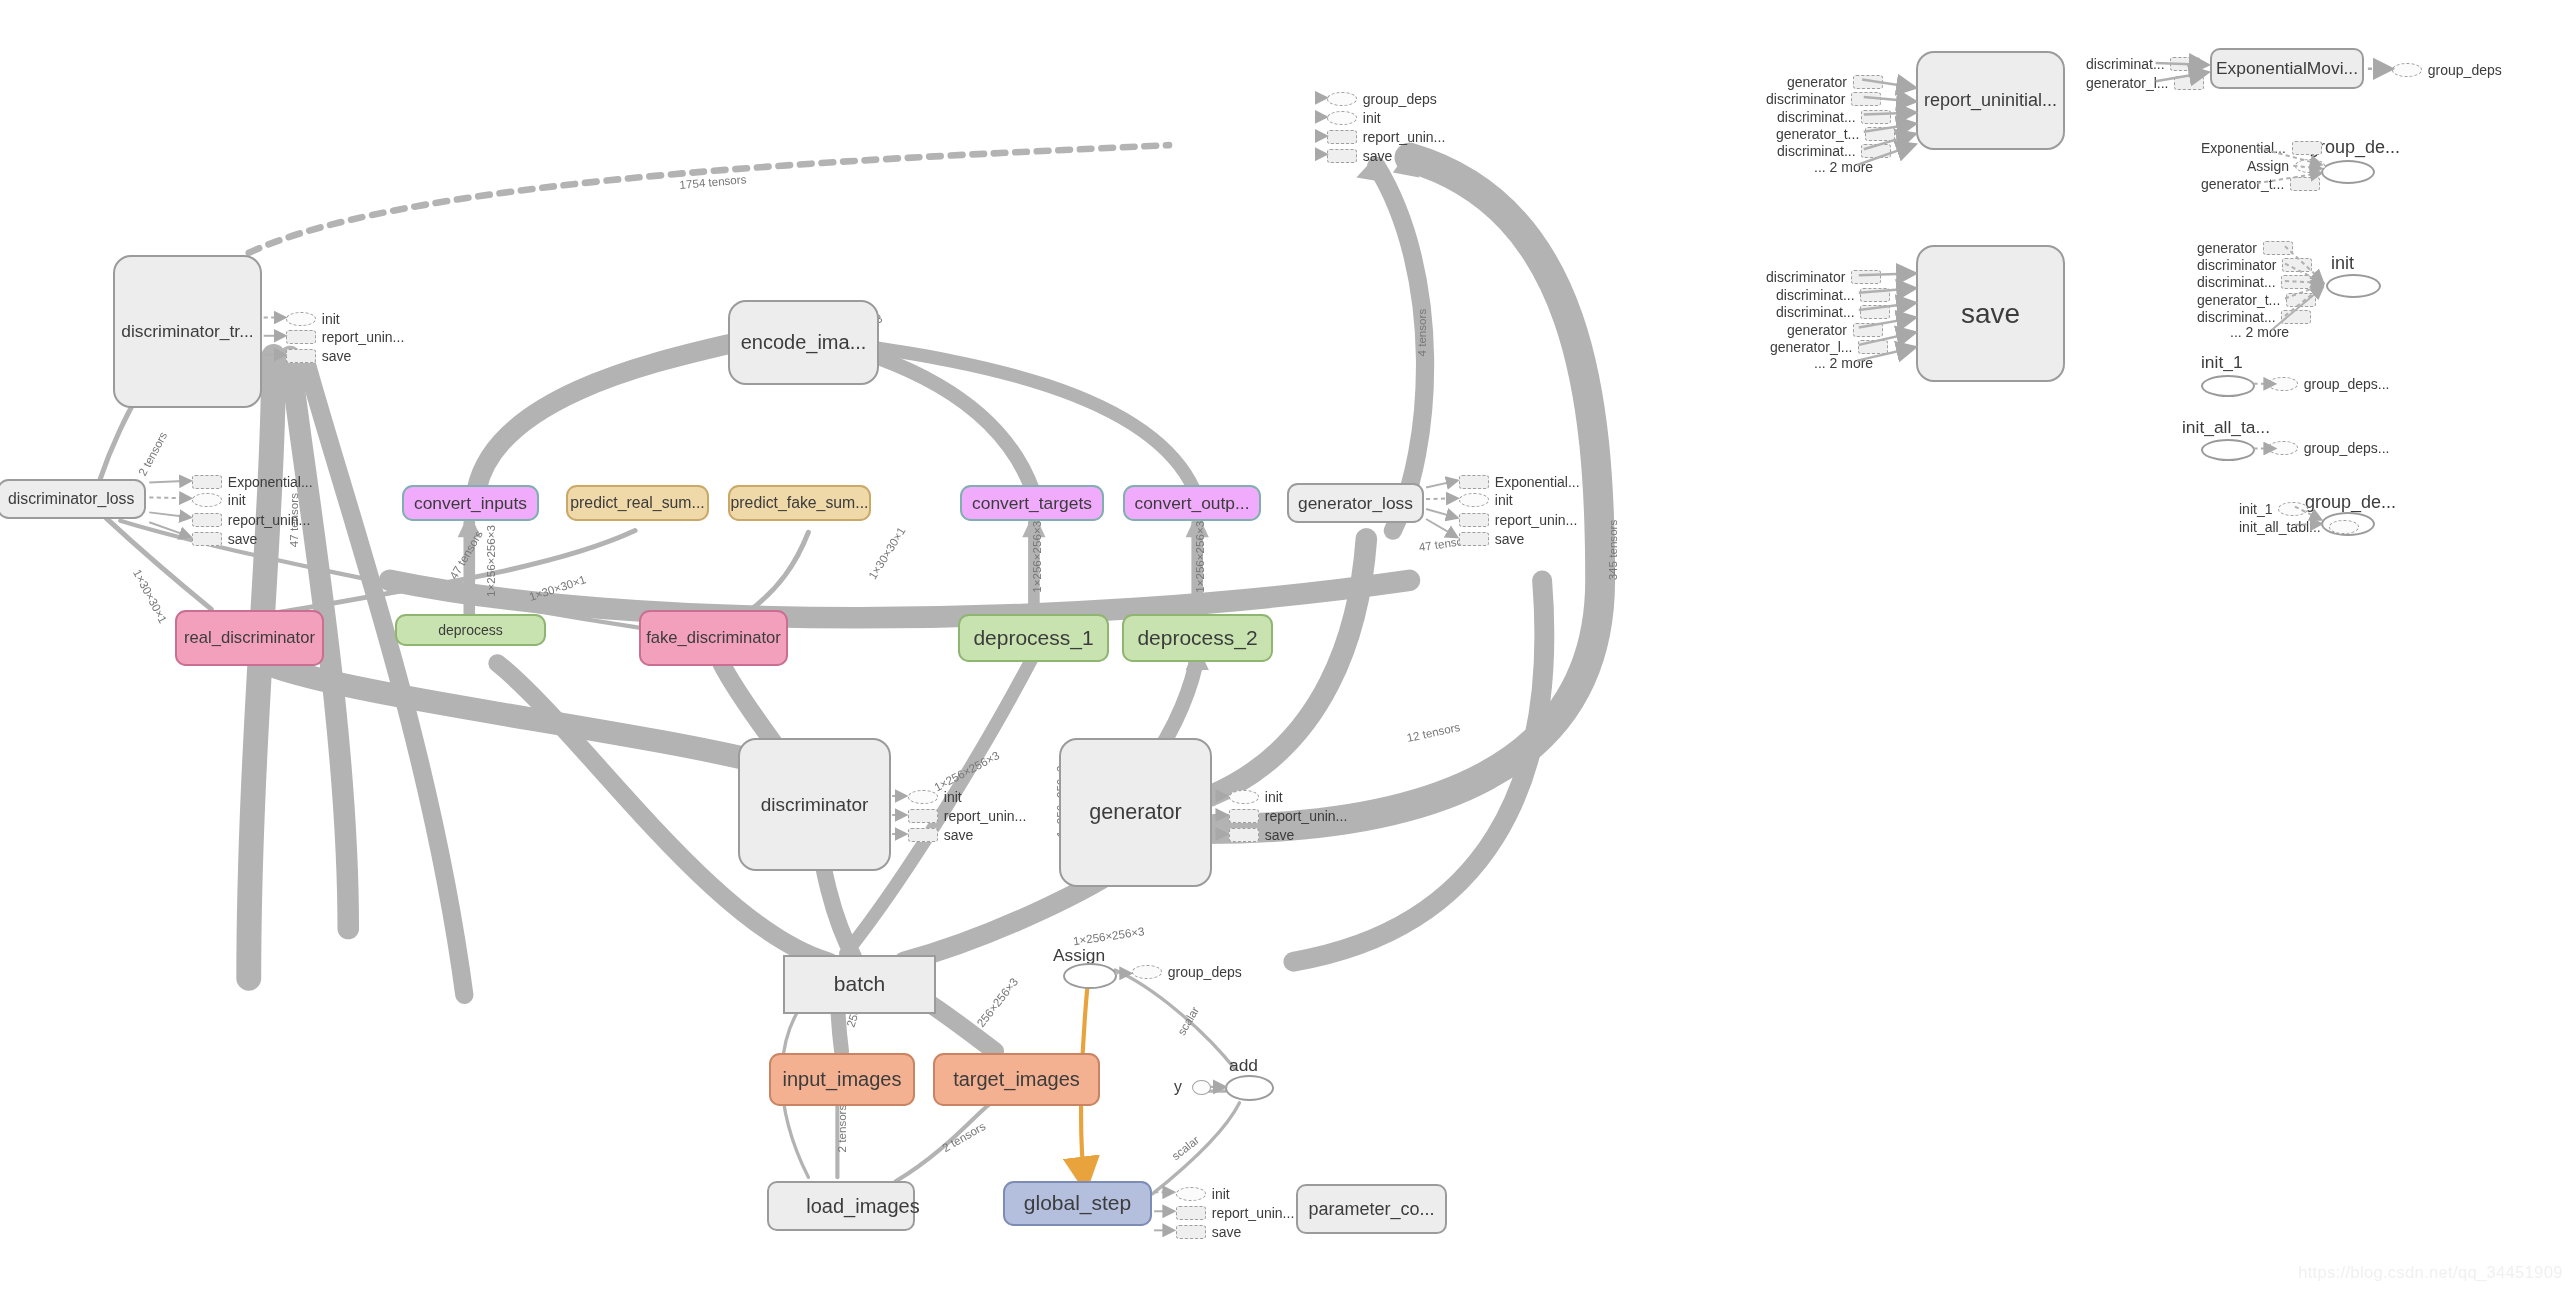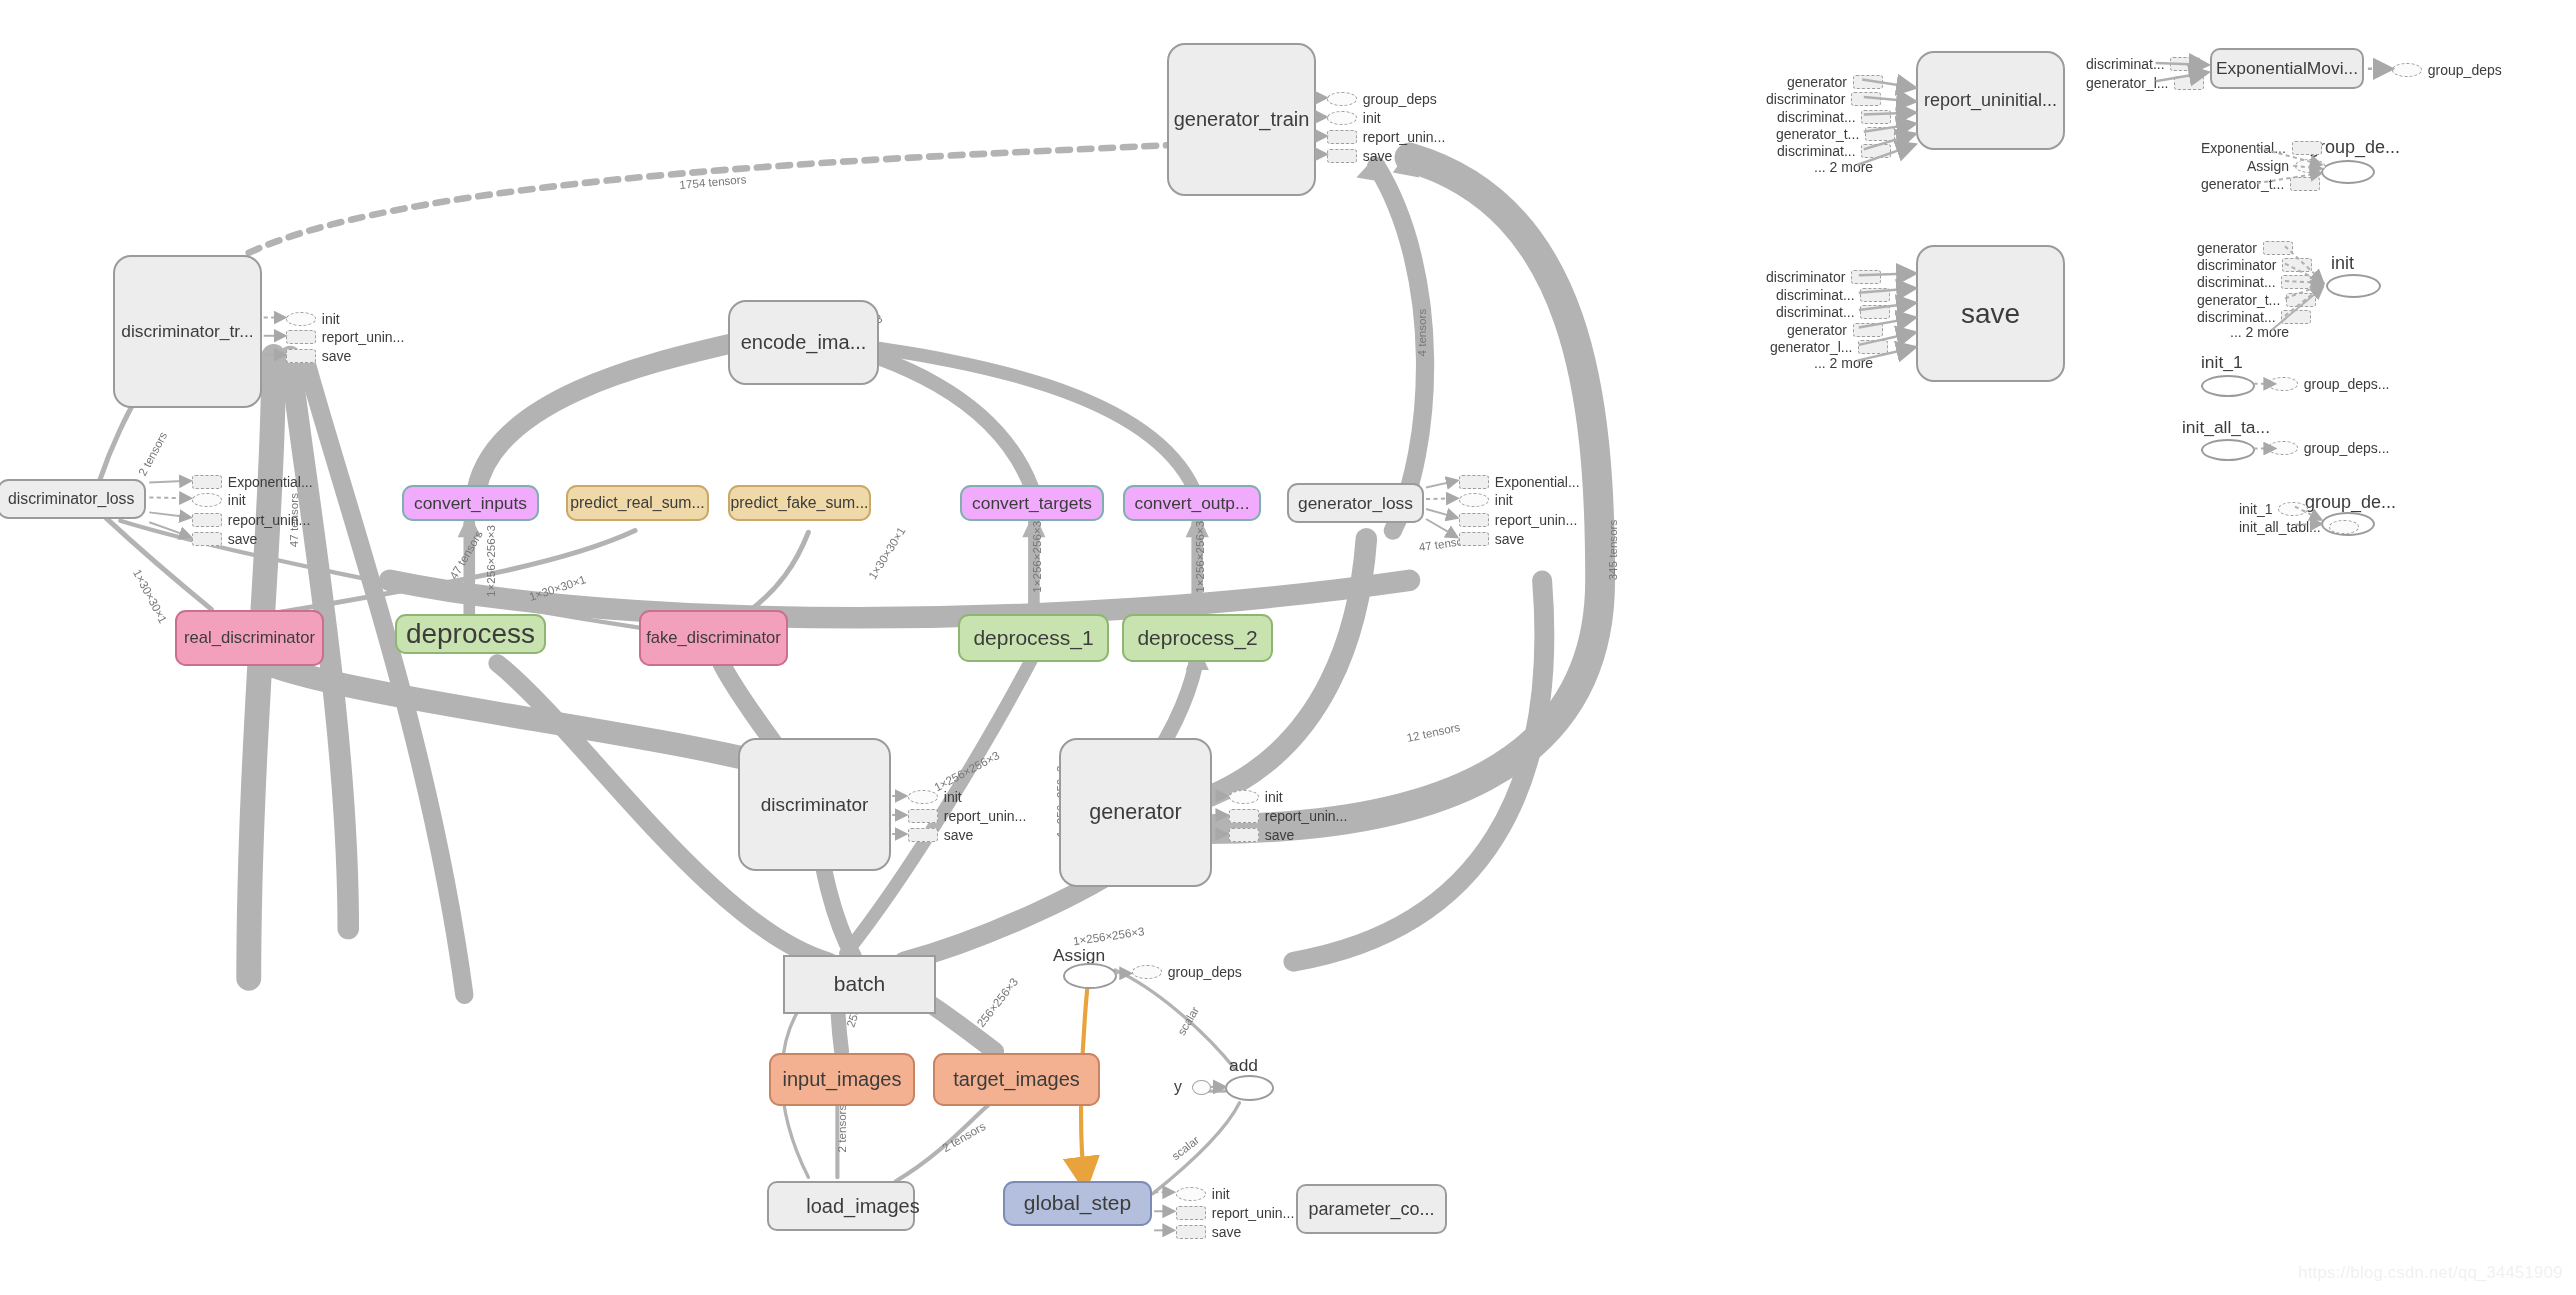--- a/index.html
+++ b/index.html
@@ -190,23 +190,20 @@
       <text x="955" y="1320" transform="rotate(-90 955 1320)">scalar</text>
       <text x="1020" y="1390" transform="rotate(-90 1020 1390)">2 tensors</text>
       <text x="1140" y="1390" transform="rotate(-30 1140 1390)">2 tensors</text>
       <text x="1318" y="1310" transform="rotate(-90 1318 1310)">scalar</text>
       <text x="1418" y="1400" transform="rotate(-38 1418 1400)">scalar</text>
       <text x="1428" y="1250" transform="rotate(-60 1428 1250)">scalar</text>
       <text x="1698" y="895" transform="rotate(-12 1698 895)">12 tensors</text>
     </g>
   </svg>
 
-  <div class="node big c-grey" style="left:1167px;top:43px;width:149px;height:153px;font-size:20px;">
-    <span>generator_train</span>
-  </div>
   <div class="chip" style="left:1327px;top:91px;">
     <span class="stub ell"></span>
     <span class="lbl">group_deps</span>
   </div>
   <div class="chip" style="left:1327px;top:110px;">
     <span class="stub ell"></span>
     <span class="lbl">init</span>
   </div>
   <div class="chip" style="left:1327px;top:129px;">
     <span class="stub"></span>
@@ -288,21 +285,21 @@
     <span class="lbl">report_unin...</span>
   </div>
   <div class="chip" style="left:1459px;top:531px;">
     <span class="stub"></span>
     <span class="lbl">save</span>
   </div>
 
   <div class="node op c-pink" style="left:175px;top:610px;width:149px;height:56px;font-size:16.6px;">
     <span>real_discriminator</span>
   </div>
-  <div class="node op c-green" style="left:395px;top:614px;width:151px;height:40px;font-size:28px;">
+  <div class="node op c-green" style="left:395px;top:614px;width:151px;height:32px;font-size:14px;">
     <span>deprocess</span>
   </div>
   <div class="node op c-pink" style="left:639px;top:610px;width:149px;height:56px;font-size:16.6px;">
     <span>fake_discriminator</span>
   </div>
   <div class="node op c-green" style="left:958px;top:614px;width:151px;height:48px;font-size:21px;">
     <span>deprocess_1</span>
   </div>
   <div class="node op c-green" style="left:1122px;top:614px;width:151px;height:48px;font-size:21px;">
     <span>deprocess_2</span>

